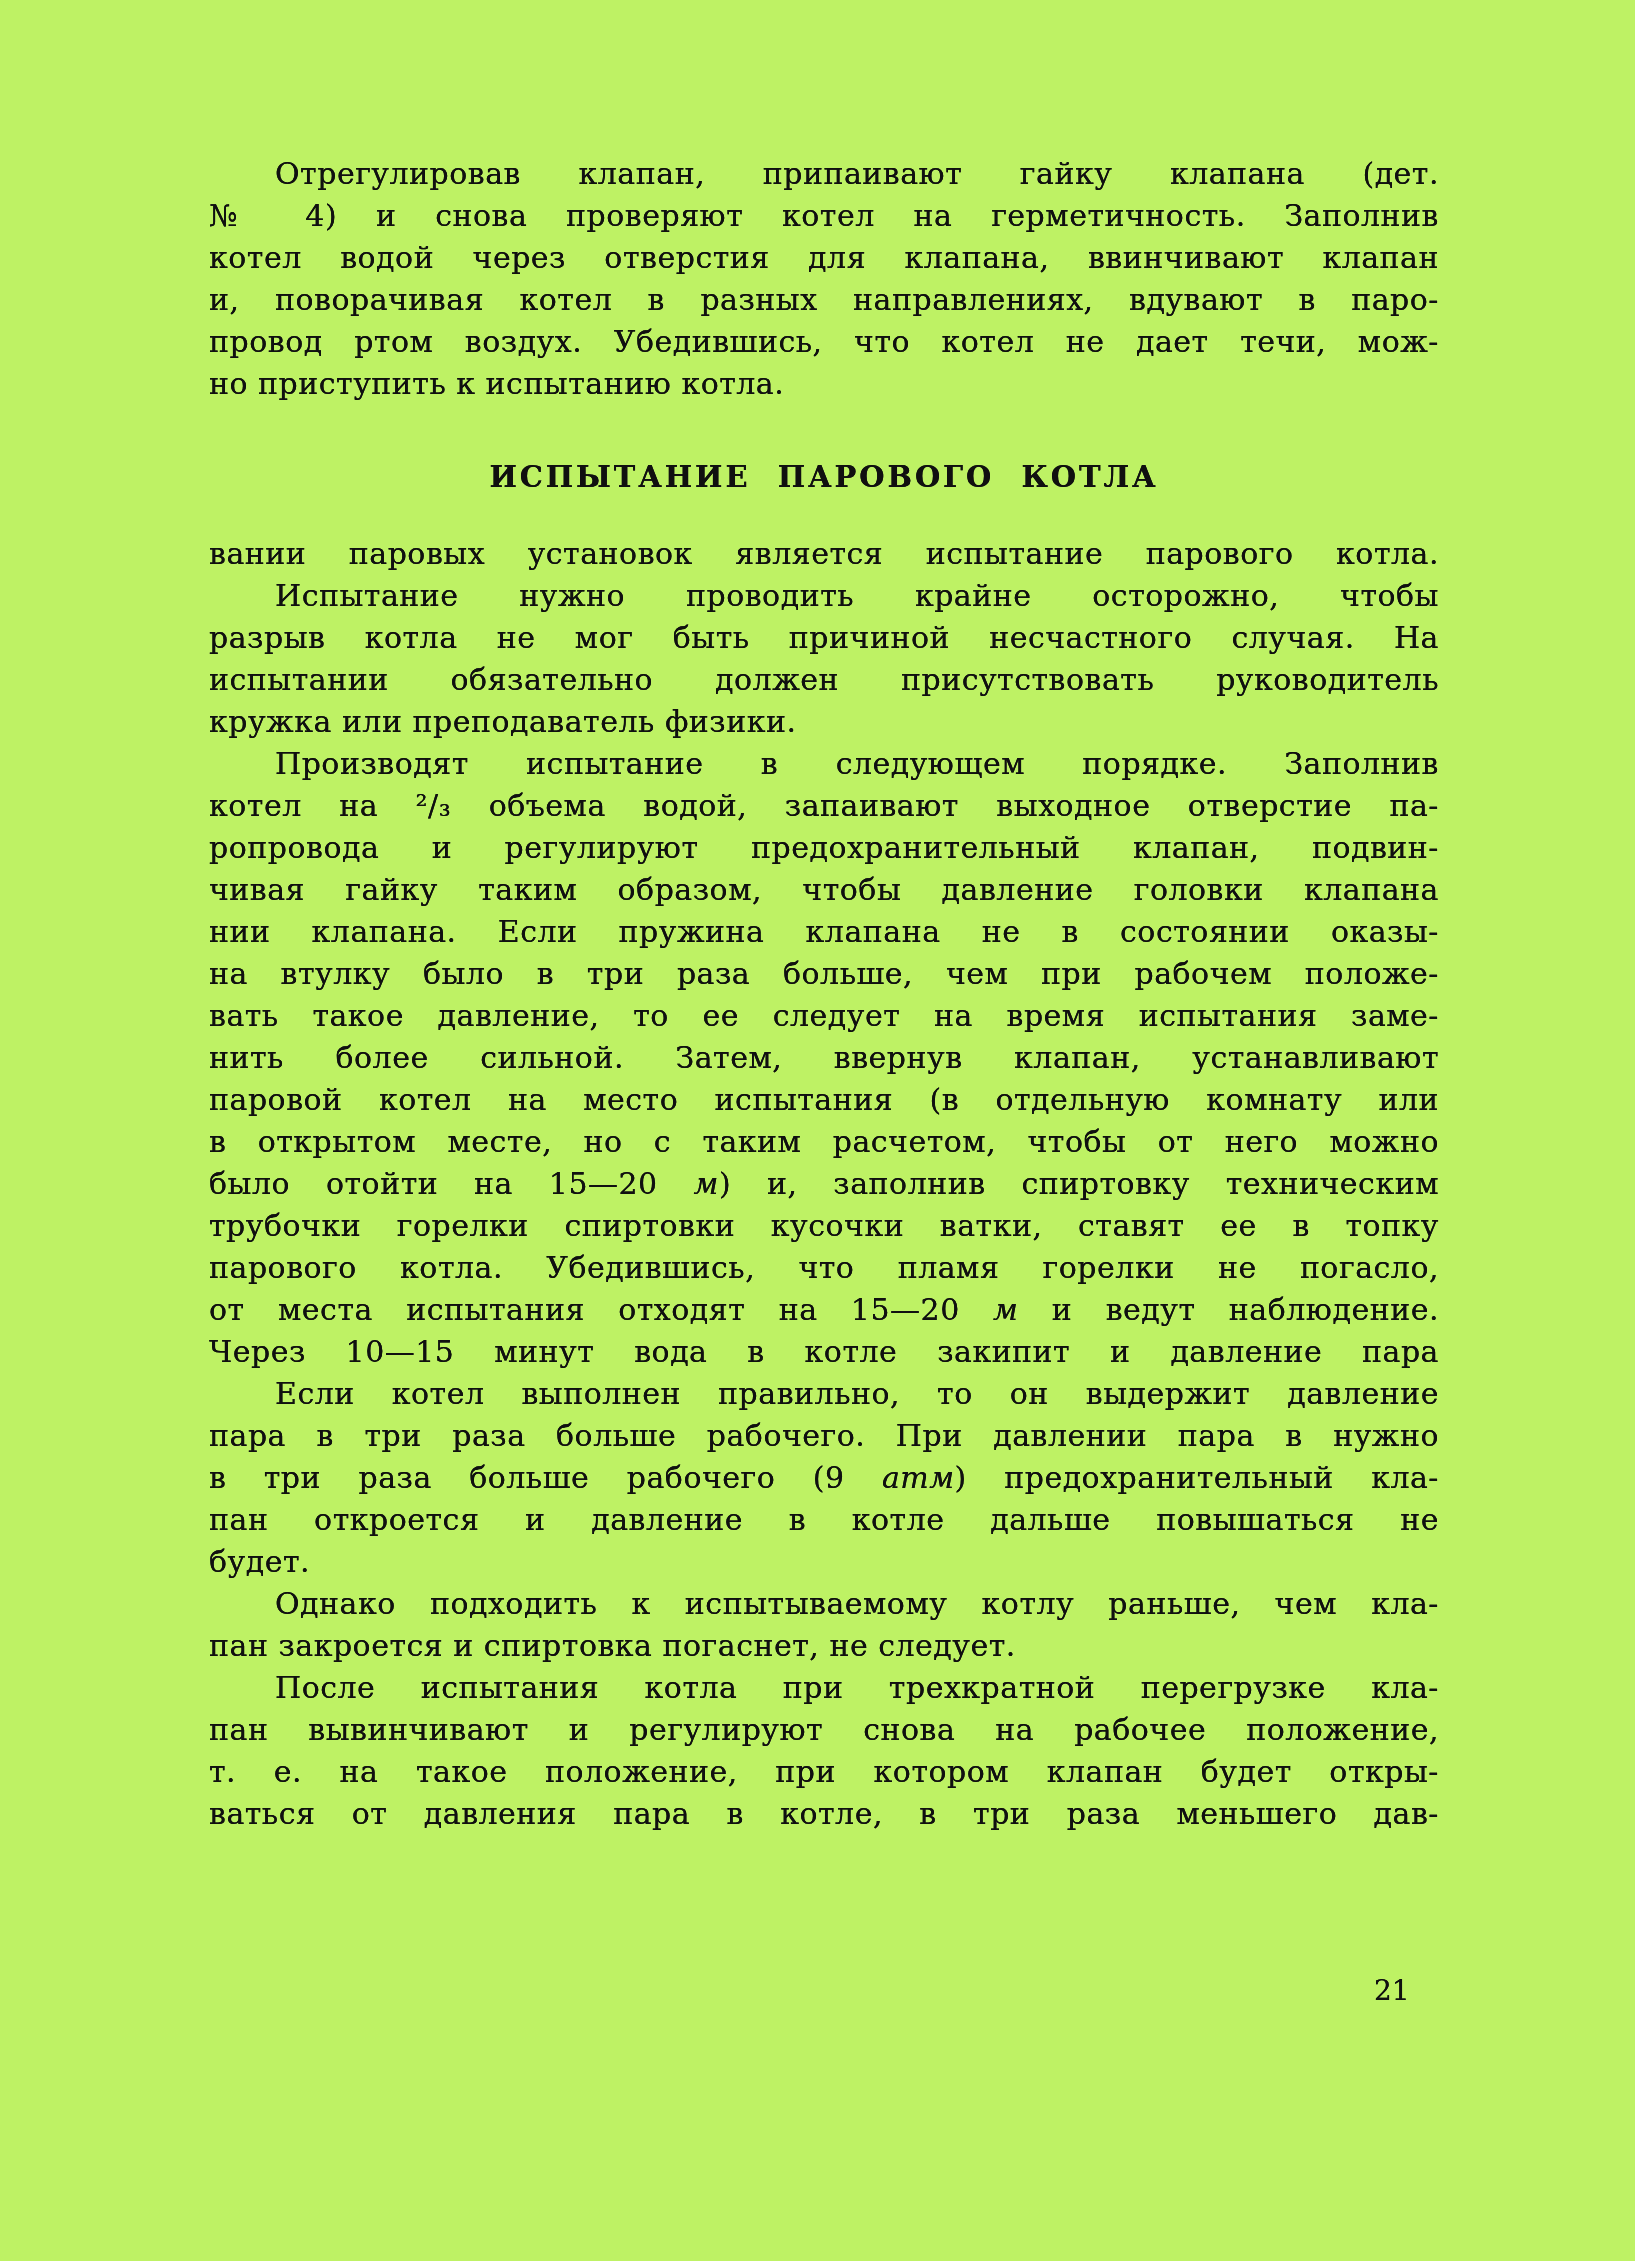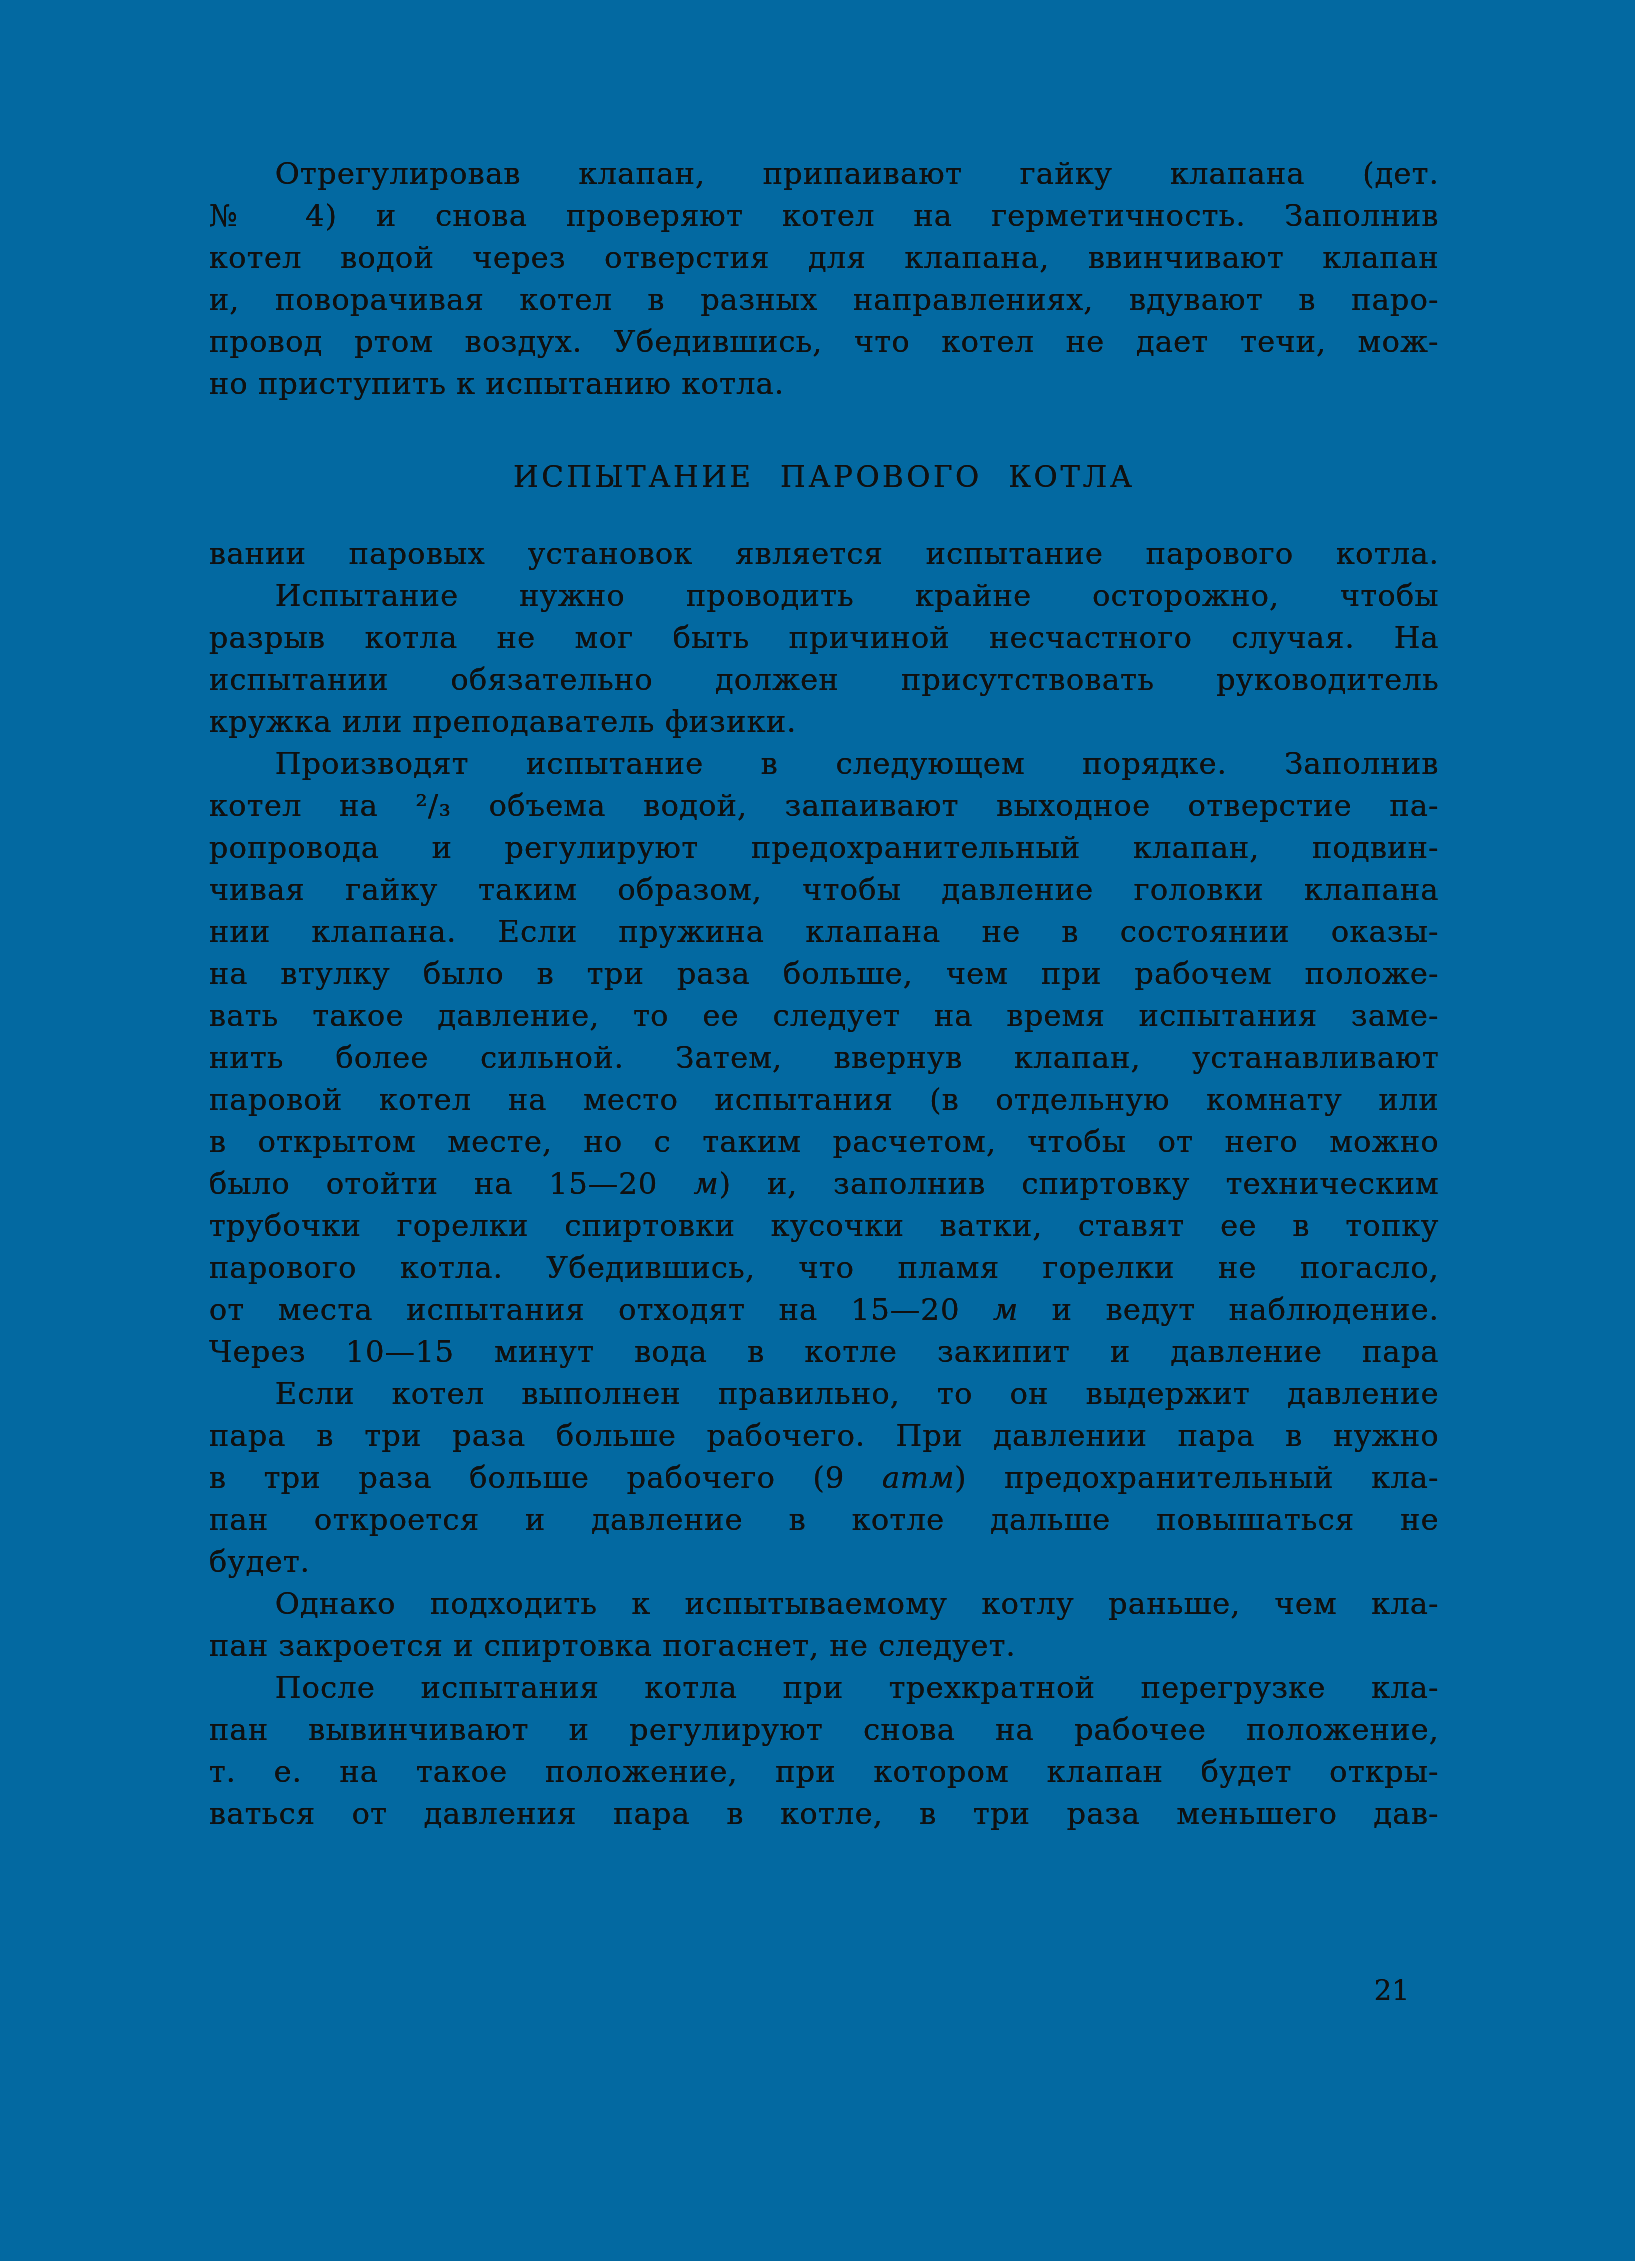--- a/index.html
+++ b/index.html
@@ -5,21 +5,21 @@
   html, body {
     margin: 0;
     padding: 0;
     background: #e8e8e8;
   }
   .page {
     position: relative;
     width: 1636px;
     height: 2261px;
     margin: 0 auto;
-    background: #0369a1;
+    background: #bef264;
     color: #101010;
     font-family: "DejaVu Serif", "Liberation Serif", serif;
     overflow: hidden;
   }
   .text-column {
     position: absolute;
     left: 209px;
     top: 153px;
     width: 1230px;
   }
@@ -42,21 +42,21 @@
   .line.last {
     text-align-last: left;
     -moz-text-align-last: left;
   }
   .line i {
     font-style: italic;
   }
   .heading {
     font-size: 29px;
     line-height: 32px;
-    font-weight: normal;
+    font-weight: bold;
     text-align: center;
     letter-spacing: 2.9px;
     word-spacing: 14.4px;
     margin-top: 56px;
     margin-bottom: 40px;
     text-shadow: 0 0 0.5px currentColor;
   }
   .page-number {
     position: absolute;
     left: 1374px;

